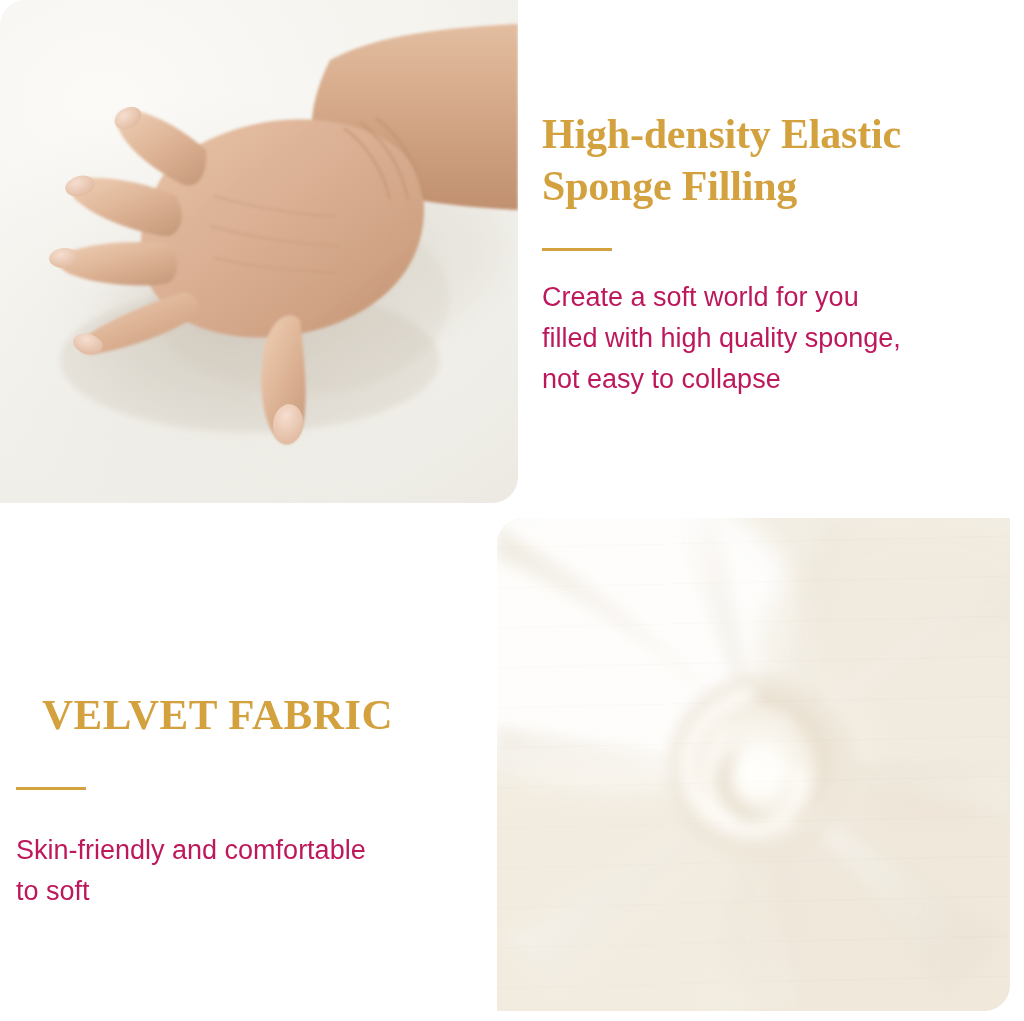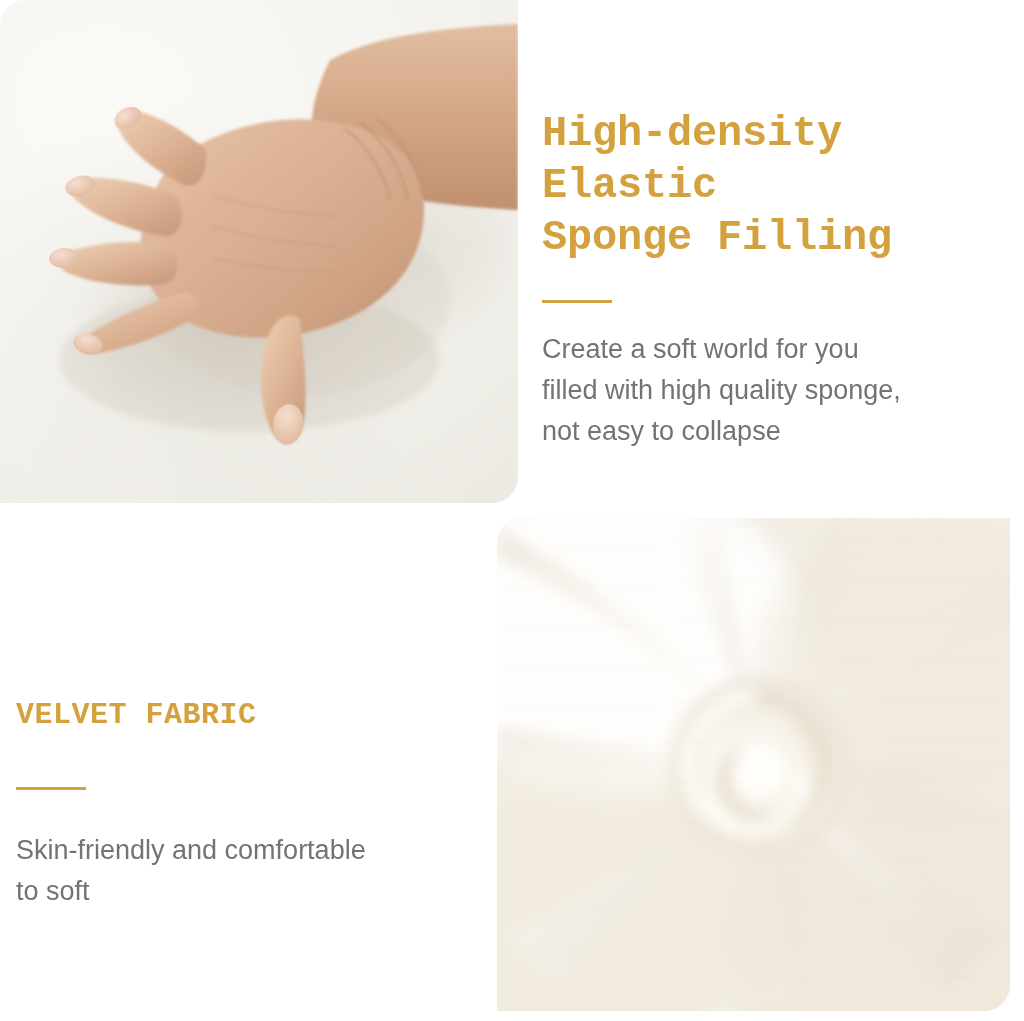--- a/index.html
+++ b/index.html
@@ -102,48 +102,49 @@
   }
 
   #block-velvet {
     left: 16px;
     top: 690px;
     width: 460px;
   }
 
   .feature-title {
     color: #d3a13e;
-    font-family: Liberation Mono, monospace;
+    font-family: Liberation Serif, serif;
     font-weight: bold;
     font-size: 42px;
     line-height: 52px;
     letter-spacing: -0.2px;
     margin: 0;
     white-space: pre-line;
   }
 
   #title-velvet {
-    font-size: 30px;
+    font-size: 43px;
     line-height: 50px;
     letter-spacing: 0.5px;
+    margin-left: 26px;
   }
 
   .rule {
     width: 70px;
     height: 3px;
     background: #d3a13e;
     border: 0;
     margin: 0;
   }
 
   #rule-sponge { margin-top: 36px; }
   #rule-velvet { margin-top: 47px; }
 
   .feature-desc {
-    color: #737373;
+    color: #be185d;
     font-family: "Liberation Sans", sans-serif;
     font-weight: normal;
     font-size: 27px;
     line-height: 41px;
     margin: 0;
     white-space: pre-line;
   }
 
   #desc-sponge { margin-top: 26px; }
   #desc-velvet { margin-top: 40px; }

